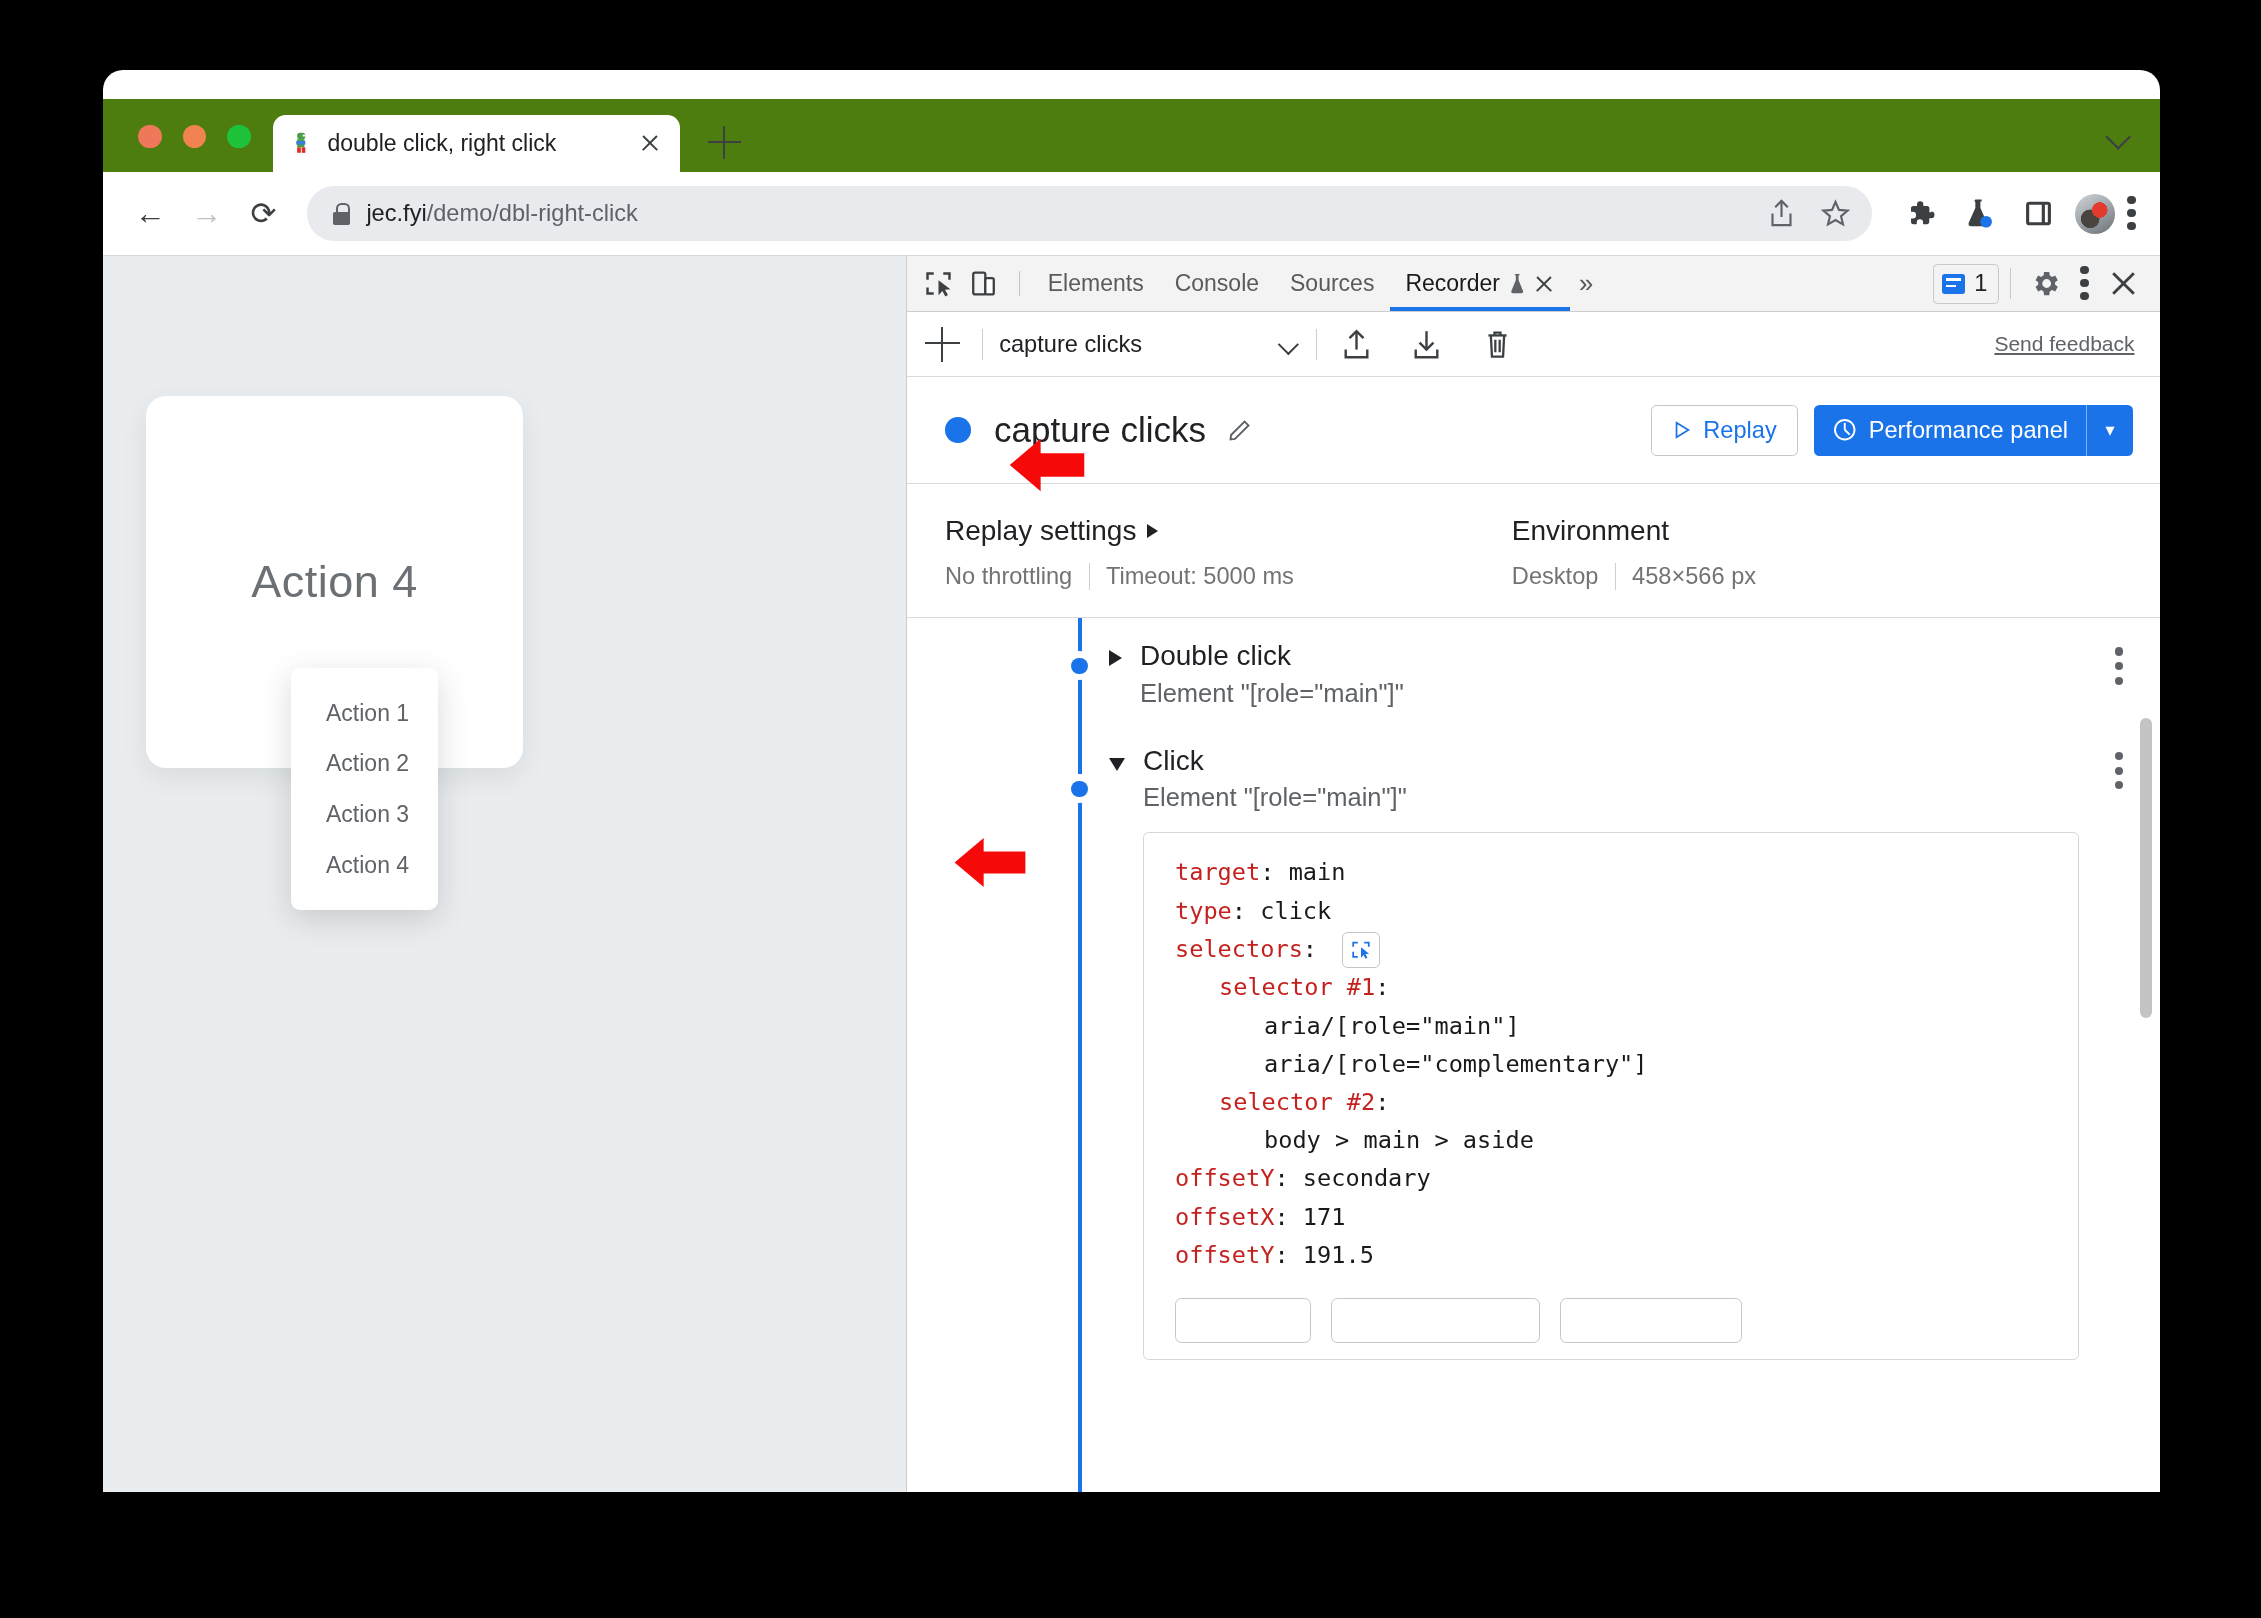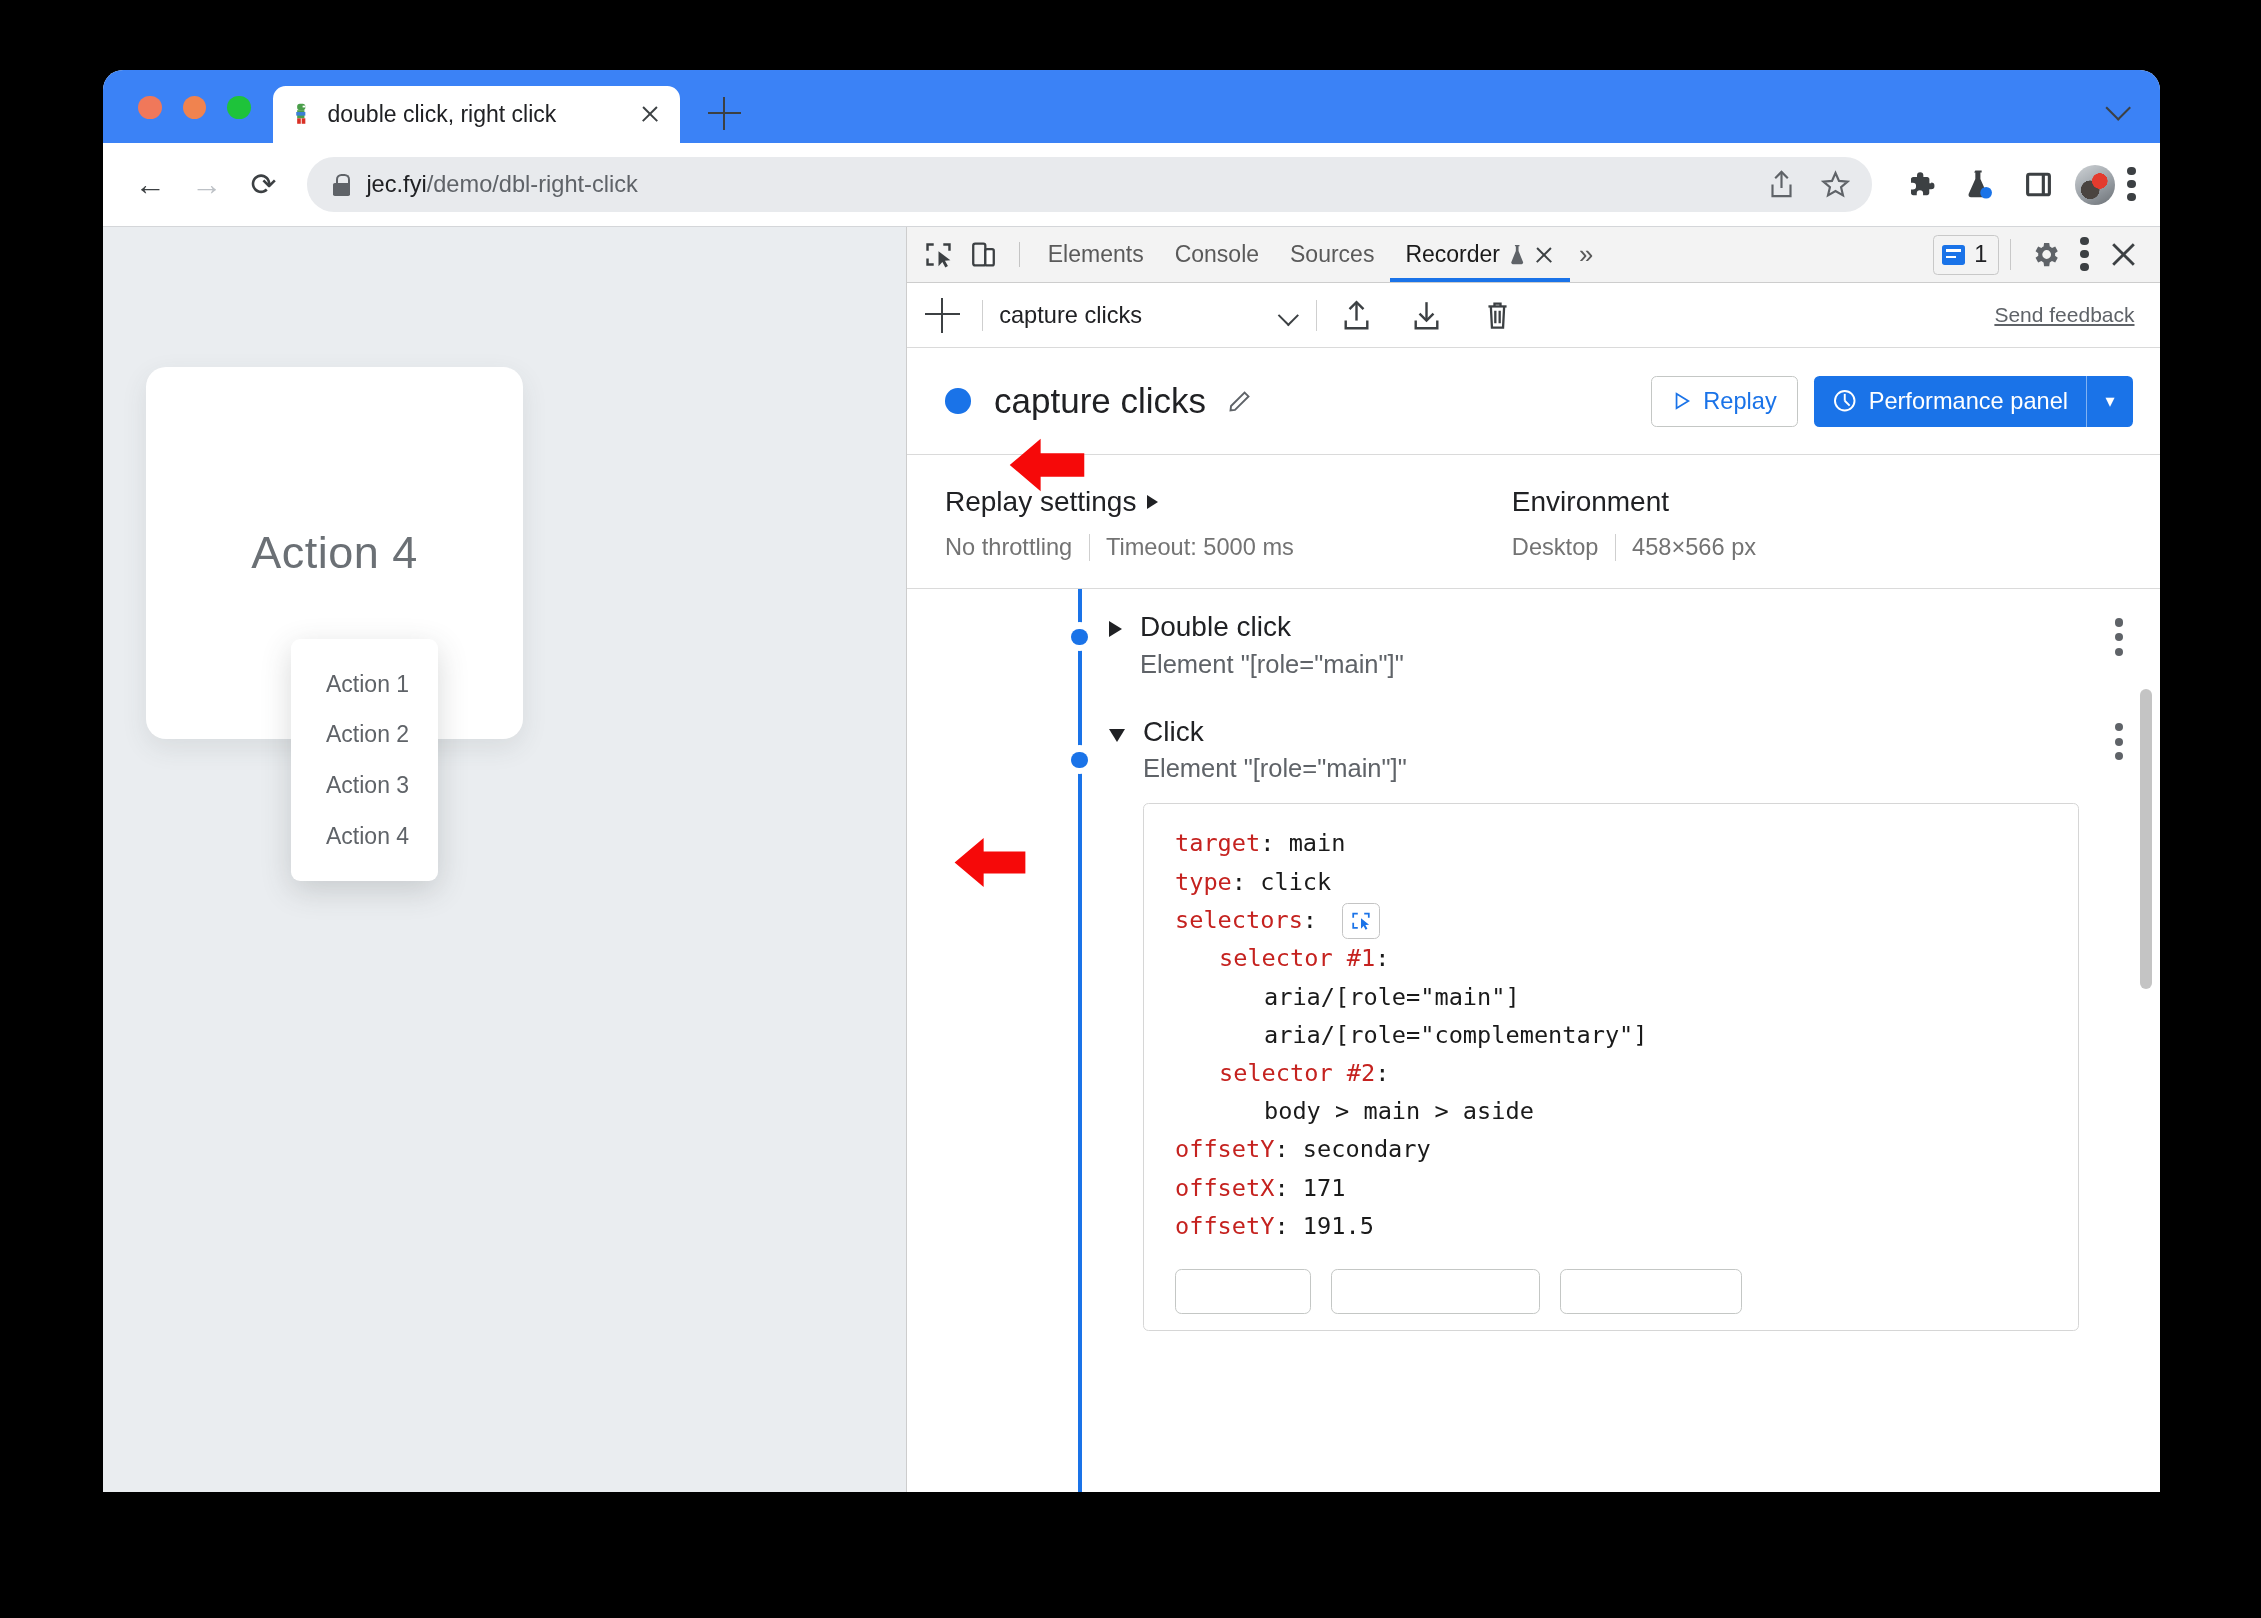--- a/index.html
+++ b/index.html
@@ -20,21 +20,22 @@
     left: 103px; top: 70px;
     width: 2057px; height: 1422px;
     background: #ffffff;
     border-radius: 20px 20px 0 0;
     overflow: hidden;
   }
   
   .tabstrip {
     position: relative;
     height: 73px;
-    background: #3b82f6;
+    background: #4d7c0f;
+    margin-top: 29px;
   }
   .traffic {
     position: absolute; left: 35px; top: 25.5px;
     display: flex; gap: 21px;
   }
   .dot { width: 23.6px; height: 23.6px; border-radius: 50%; }
   .dot.red { background: #f0785a; }
   .dot.yellow { background: #f0834f; }
   .dot.green { background: #1ec33a; }
   .tab {

